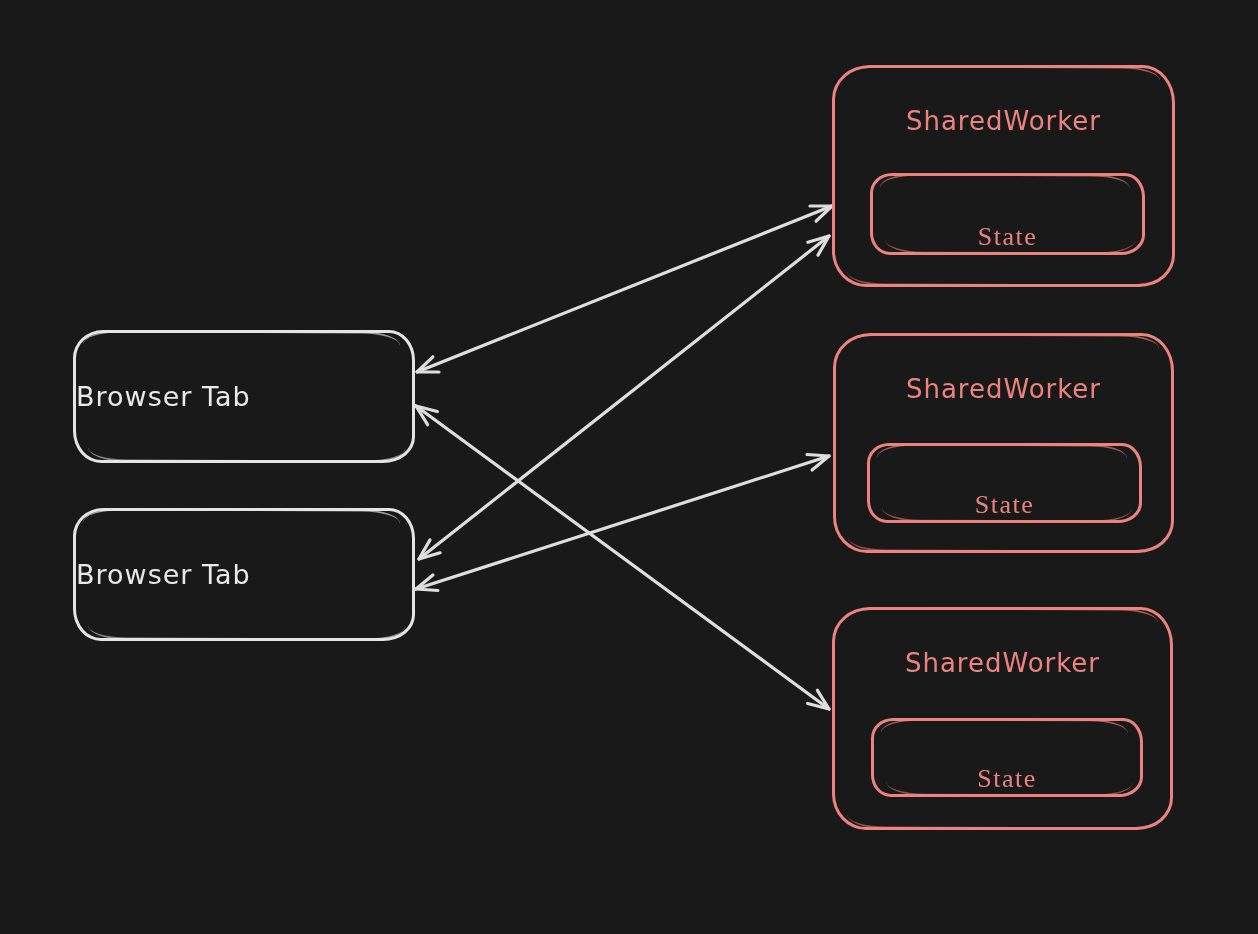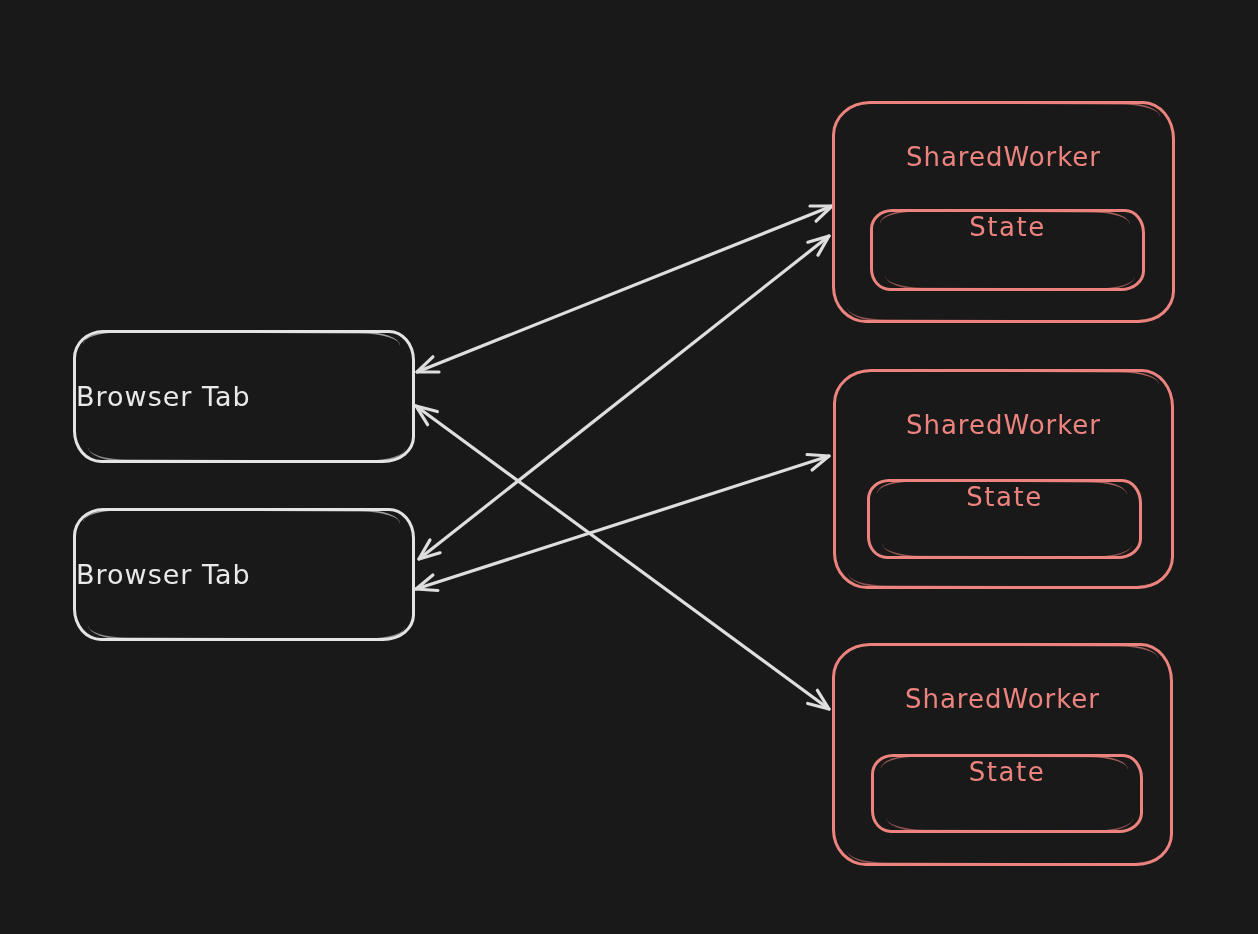--- a/index.html
+++ b/index.html
@@ -52,32 +52,32 @@
     display:flex;align-items:center;justify-content:flex-start;
   }
   .tab .node-label{
     color:var(--light_text);
     font-size:27px;letter-spacing:1px;white-space:nowrap;
   }
 
   .worker{
     color:var(--worker_stroke);
     border-radius:38px 32px 36px 34px / 34px 38px 32px 36px;
-    margin-top:36px;
   }
   .worker .worker-title{
     position:absolute;left:0;right:0;top:38px;
     text-align:center;color:var(--worker_stroke);
     font-size:26px;letter-spacing:1px;white-space:nowrap;
   }
   .state-box{
     color:var(--worker_stroke);
     border-radius:22px 20px 24px 20px / 20px 24px 20px 22px;
-    display:flex;align-items:flex-start;justify-content:center;
+    display:flex;align-items:flex-end;justify-content:center;
     border-width:3.5px;
+    font-family:Liberation Serif, serif;
   }
   .state-box .node-label{
     color:var(--worker_stroke);
     font-size:26px;letter-spacing:1.5px;
   }
 
   .center-label{
     position:absolute;left:622px;top:477px;
     transform:translate(-50%,-50%);
     z-index:3;

